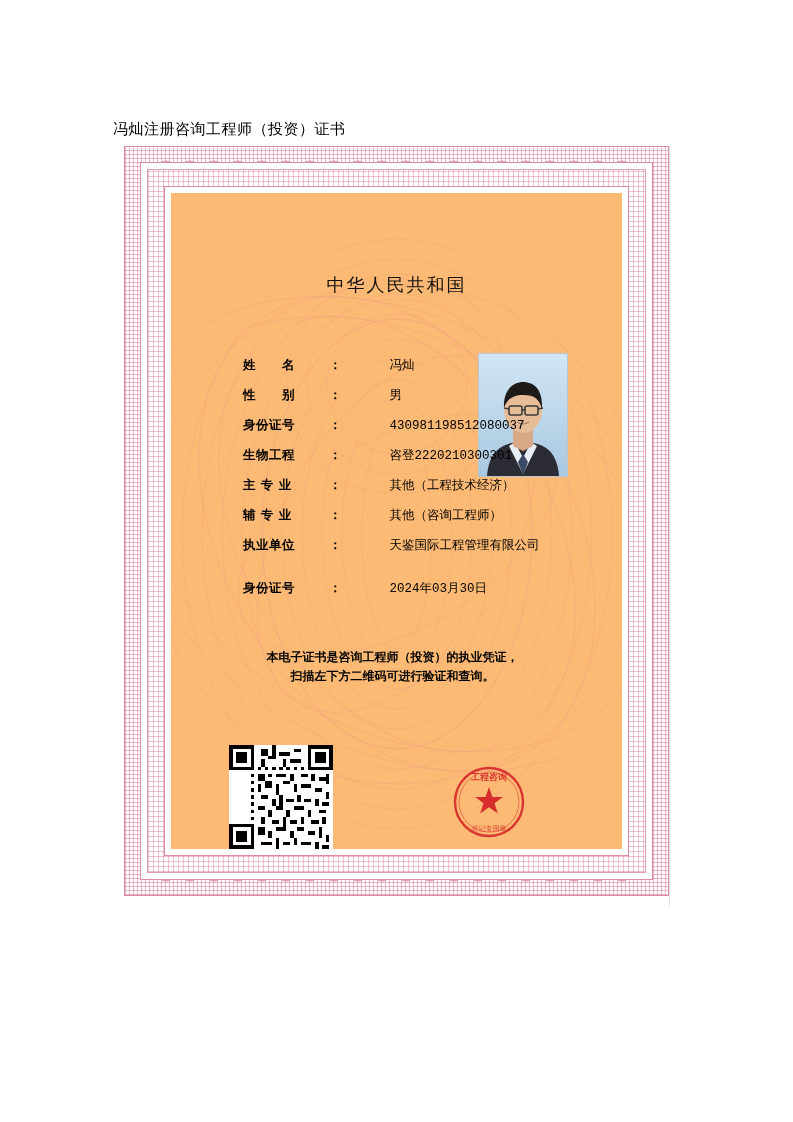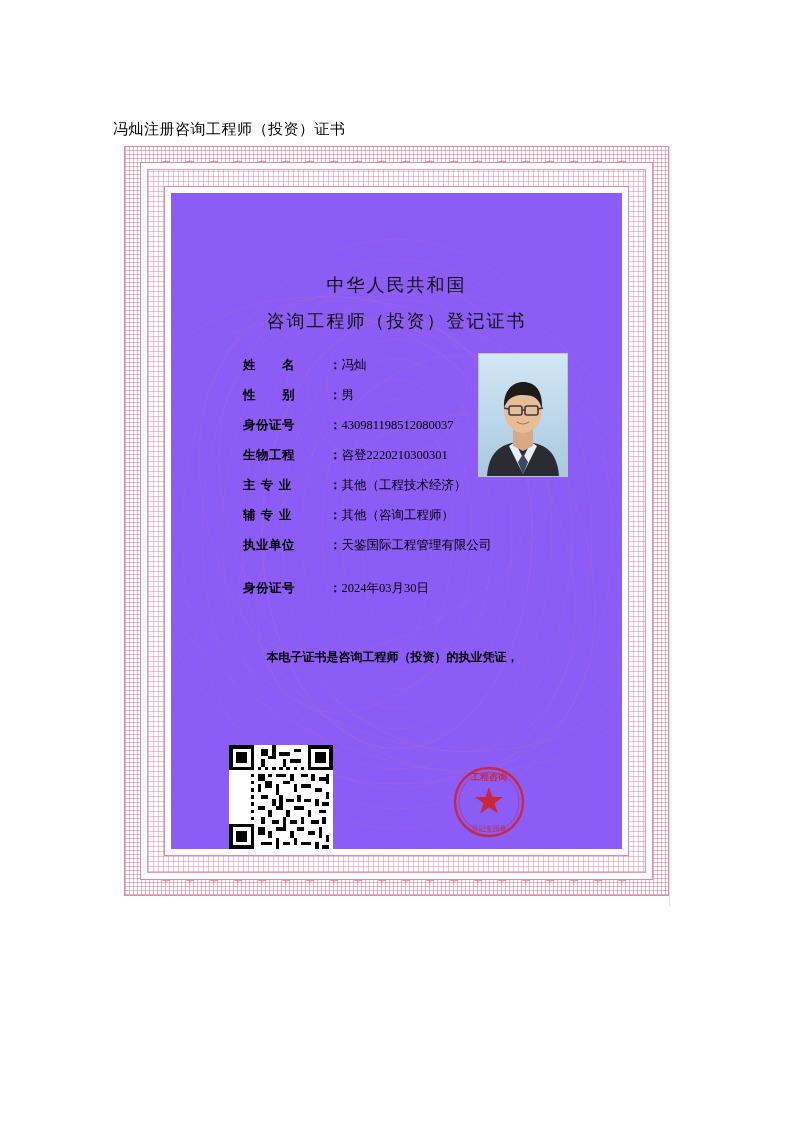--- a/index.html
+++ b/index.html
@@ -63,21 +63,21 @@
   }
   .cert .border-inner2 {
     position: absolute;
     inset: 40px;
     border: 1px solid #d98ca4;
     background: #fff;
   }
   .cert .field {
     position: absolute;
     inset: 47px;
-    background: #8b5cf6;
+    background: #fdba74;
     overflow: hidden;
   }
   
   .cert .rosette {
     position: absolute;
     left: 50%;
     top: 52%;
     width: 460px;
     height: 620px;
     transform: translate(-50%, -50%);
@@ -139,23 +139,24 @@
     color: #000;
     letter-spacing: 0.5px;
     font-family: "DejaVu Sans", sans-serif;
     font-size: 12.5px;
   }
   .row .colon {
     flex: 0 0 10px;
     font-weight: bold;
   }
   .row .value {
-    font-family: Liberation Serif, serif;
+    font-family: Liberation Mono, monospace;
     font-size: 12.5px;
     color: #000;
+    margin-left: 48px;
   }
   .row.spaced { margin-top: 26px; }
 
   .photo {
     position: absolute;
     right: 54px;
     top: 160px;
     width: 88px;
     height: 122px;
     border: 1px solid #b9c6cf;
@@ -268,21 +269,20 @@
         <ellipse cx="230" cy="310" rx="250" ry="250" transform="rotate(15 230 310)"></ellipse>
         <circle cx="230" cy="160" r="110"></circle>
         <circle cx="230" cy="160" r="90"></circle>
         <circle cx="230" cy="160" r="70"></circle>
       </g>
     </svg>
 
     <div class="content">
 
       <div class="cert-heading line1">中华人民共和国</div>
-      <div class="cert-heading line2">咨询工程师（投资）登记证书</div>
 
       <div class="photo">
         <svg width="88" height="122" viewBox="0 0 88 122">
           <rect x="0" y="0" width="88" height="122" fill="#bcd8ec"></rect>
           <rect x="0" y="0" width="88" height="122" fill="url(#bgGrad)"></rect>
           <defs>
             <linearGradient id="bgGrad" x1="0" y1="0" x2="0" y2="1">
               <stop offset="0%" stop-color="#d2e6f5"></stop>
               <stop offset="100%" stop-color="#a9c8e0"></stop>
             </linearGradient>
@@ -350,20 +350,21 @@
         </div>
         <div class="row spaced">
           <span class="label">身份证号</span>
           <span class="colon">：</span>
           <span class="value">2024年03月30日</span>
         </div>
       </div>
 
       <div class="notice">
         <div>本电子证书是咨询工程师（投资）的执业凭证，</div>
+        <div>扫描左下方二维码可进行验证和查询。</div>
       </div>
 
       <svg class="qr" viewBox="0 0 29 29" shape-rendering="crispEdges">
         <rect width="29" height="29" fill="#fff"></rect>
         <g fill="#000">
 
           <rect x="0" y="0" width="7" height="1"></rect>
             <rect x="0" y="6" width="7" height="1"></rect>
           <rect x="0" y="0" width="1" height="7"></rect>
             <rect x="6" y="0" width="1" height="7"></rect>

